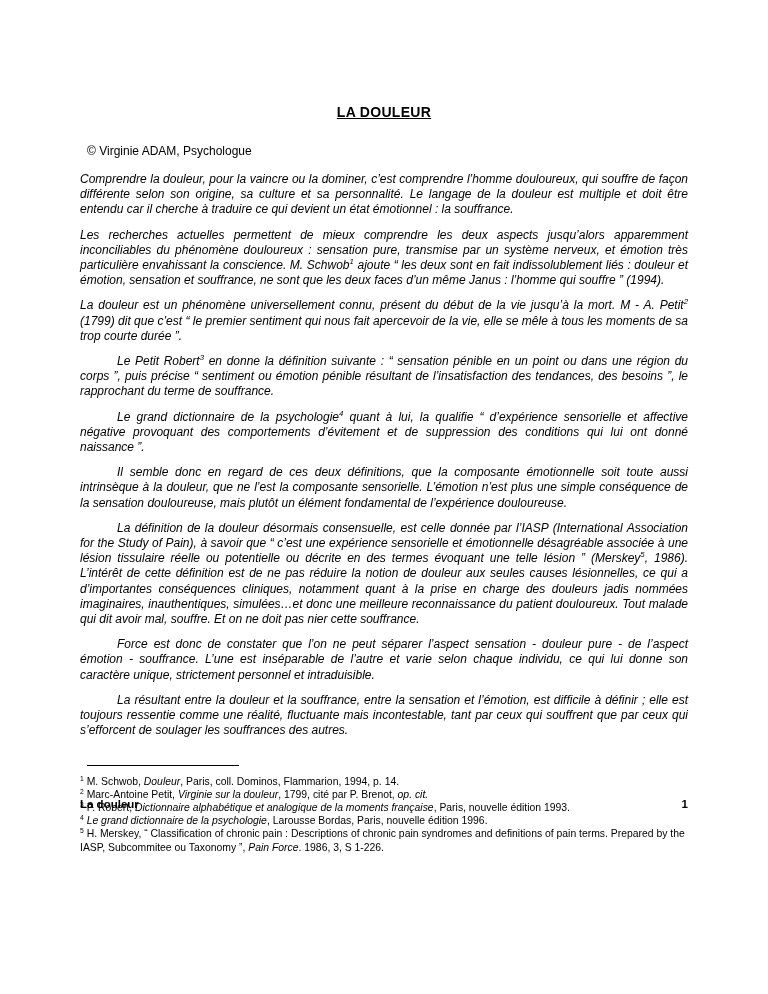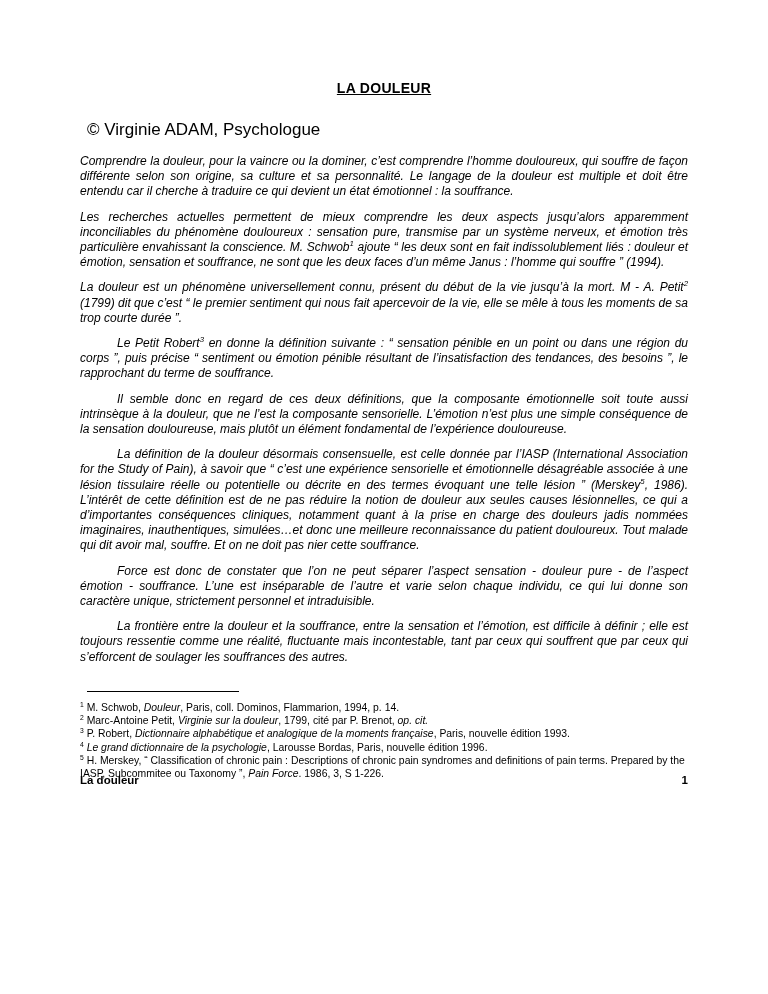--- a/index.html
+++ b/index.html
@@ -8,31 +8,32 @@
     width: 768px; height: 994px;
     font-family: "Liberation Sans", "DejaVu Sans", sans-serif;
     color: #000;
     overflow: hidden;
   }
   .page {
     position: relative;
     width: 768px; height: 846px;
     background: #ffffff;
     padding: 80px 80px 8px 80px;
+    margin-top: 24px;
   }
   .title {
     font-size: 14px;
     font-weight: bold;
     text-align: center;
     margin-bottom: 24px;
     letter-spacing: 0.3px;
   }
   .title .underlined { text-decoration: underline; }
   .author {
-    font-size: 17px;
+    font-size: 12px;
     margin-bottom: 14px;
     padding-left: 7px;
   }
   .para {
     font-size: 12px;
     line-height: 15.2px;
     text-align: justify;
     margin-bottom: 10px;
     font-style: italic;
   }
@@ -71,24 +72,25 @@
 <div class="page">
 
   <h1 class="title"><span class="underlined">LA DOULEUR</span></h1>
 
   <p class="author">© Virginie ADAM, Psychologue</p>
 
   <p class="para">Comprendre la douleur, pour la vaincre ou la dominer, c’est comprendre l’homme douloureux, qui souffre de façon différente selon son origine, sa culture et sa personnalité. Le langage de la douleur est multiple et doit être entendu car il cherche à traduire ce qui devient un état émotionnel : la souffrance.</p>
   <p class="para">Les recherches actuelles permettent de mieux comprendre les deux aspects jusqu’alors apparemment inconciliables du phénomène douloureux : sensation pure, transmise par un système nerveux, et émotion très particulière envahissant la conscience. M. Schwob<sup>1</sup> ajoute “ les deux sont en fait indissolublement liés : douleur et émotion, sensation et souffrance, ne sont que les deux faces d’un même Janus : l’homme qui souffre ” (1994).</p>
   <p class="para">La douleur est un phénomène universellement connu, présent du début de la vie jusqu’à la mort. M - A. Petit<sup>2</sup> (1799) dit que c’est “ le premier sentiment qui nous fait apercevoir de la vie, elle se mêle à tous les moments de sa trop courte durée ”.</p>
   <p class="para indent">Le Petit Robert<sup>3</sup> en donne la définition suivante : “ sensation pénible en un point ou dans une région du corps ”, puis précise “ sentiment ou émotion pénible résultant de l’insatisfaction des tendances, des besoins ”, le rapprochant du terme de souffrance.</p>
+  <p class="para indent">Le grand dictionnaire de la psychologie<sup>4</sup> quant à lui, la qualifie “ d’expérience sensorielle et affective négative provoquant des comportements d’évitement et de suppression des conditions qui lui ont donné naissance ”.</p>
   <p class="para indent">Il semble donc en regard de ces deux définitions, que la composante émotionnelle soit toute aussi intrinsèque à la douleur, que ne l’est la composante sensorielle. L’émotion n’est plus une simple conséquence de la sensation douloureuse, mais plutôt un élément fondamental de l’expérience douloureuse.</p>
   <p class="para indent">La définition de la douleur désormais consensuelle, est celle donnée par l’IASP (International Association for the Study of Pain), à savoir que “ c’est une expérience sensorielle et émotionnelle désagréable associée à une lésion tissulaire réelle ou potentielle ou décrite en des termes évoquant une telle lésion ” (Merskey<sup>5</sup>, 1986). L’intérêt de cette définition est de ne pas réduire la notion de douleur aux seules causes lésionnelles, ce qui a d’importantes conséquences cliniques, notamment quant à la prise en charge des douleurs jadis nommées imaginaires, inauthentiques, simulées…et donc une meilleure reconnaissance du patient douloureux. Tout malade qui dit avoir mal, souffre. Et on ne doit pas nier cette souffrance.</p>
   <p class="para indent">Force est donc de constater que l’on ne peut séparer l’aspect sensation - douleur pure - de l’aspect émotion - souffrance. L’une est inséparable de l’autre et varie selon chaque individu, ce qui lui donne son caractère unique, strictement personnel et intraduisible.</p>
-  <p class="para indent">La frontière entre la douleur et la souffrance, entre la sensation et l’émotion, est difficile à définir ; elle est toujours ressentie comme une réalité, fluctuante mais incontestable, tant par ceux qui souffrent que par ceux qui s’efforcent de soulager les souffrances des autres.</p>
+  <p class="para indent">La résultant entre la douleur et la souffrance, entre la sensation et l’émotion, est difficile à définir ; elle est toujours ressentie comme une réalité, fluctuante mais incontestable, tant par ceux qui souffrent que par ceux qui s’efforcent de soulager les souffrances des autres.</p>
 
   <div class="footnotes">
     <div class="fn-rule"></div>
     <p class="fn"><sup>1</sup> M. Schwob, <em>Douleur</em>, Paris, coll. Dominos, Flammarion, 1994, p. 14.</p>
     <p class="fn"><sup>2</sup> Marc-Antoine Petit, <em>Virginie sur la douleur</em>, 1799, cité par P. Brenot, <em>op. cit.</em></p>
     <p class="fn"><sup>3</sup> P. Robert, <em>Dictionnaire alphabétique et analogique de la moments française</em>, Paris, nouvelle édition 1993.</p>
     <p class="fn"><sup>4</sup> <em>Le grand dictionnaire de la psychologie</em>, Larousse Bordas, Paris, nouvelle édition 1996.</p>
     <p class="fn"><sup>5</sup> H. Merskey, “ Classification of chronic pain : Descriptions of chronic pain syndromes and definitions of pain terms. Prepared by the IASP, Subcommitee ou Taxonomy ”, <em>Pain Force</em>. 1986, 3, S 1-226.</p>
   </div>
 

